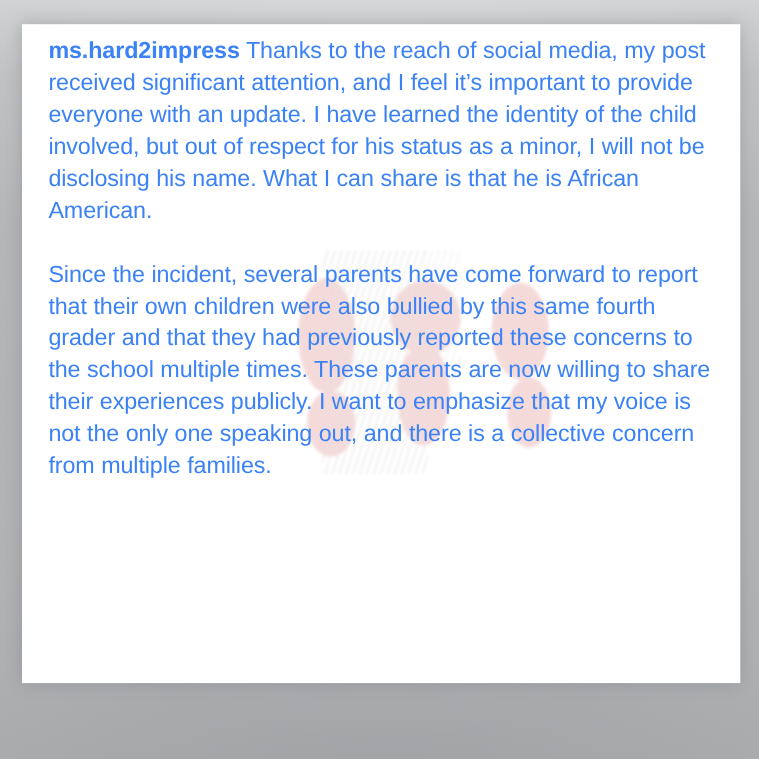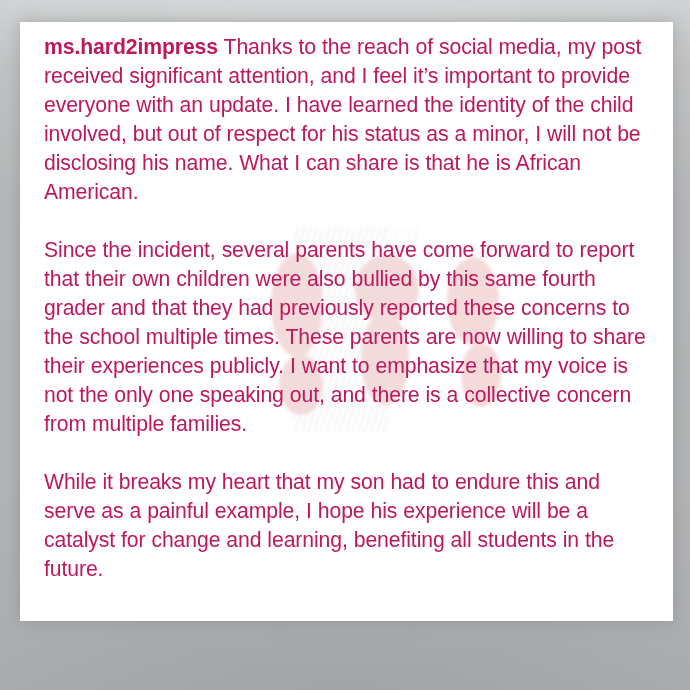--- a/index.html
+++ b/index.html
@@ -46,21 +46,21 @@
     background: #ffffff;
     overflow: hidden;
     box-shadow: 0 0 14px rgba(120,122,125,0.45);
   }
 
   .caption {
     position: absolute;
     left: 24px;
     top: 10px;
     width: 610px;
-    color: #be185d;
+    color: #3b82f6;
     font-size: 21.2px;
     line-height: 29px;
     letter-spacing: -0.1px;
     word-spacing: 0.2px;
     -webkit-font-smoothing: antialiased;
   }
 
   .caption p {
     margin: 0 0 29px 0;
   }
@@ -112,17 +112,16 @@
 
           <rect x="58" y="0" width="96" height="205" fill="url(#hatch)" opacity="0.85"></rect>
           <rect x="150" y="0" width="34" height="120" fill="url(#hatch)" opacity="0.5"></rect>
         </g>
       </svg>
     </div>
 
     <div class="caption">
       <p><span class="username">ms.hard2impress</span> <span>Thanks to the reach of social media, my post received significant attention, and I feel it’s important to provide everyone with an update. I have learned the identity of the child involved, but out of respect for his status as a minor, I will not be disclosing his name. What I can share is that he is African American.</span></p>
       <p>Since the incident, several parents have come forward to report that their own children were also bullied by this same fourth grader and that they had previously reported these concerns to the school multiple times. These parents are now willing to share their experiences publicly. I want to emphasize that my voice is not the only one speaking out, and there is a collective concern from multiple families.</p>
-      <p>While it breaks my heart that my son had to endure this and serve as a painful example, I hope his experience will be a catalyst for change and learning, benefiting all students in the future.</p>
     </div>
 
   </div>
 </div>
 
 </body></html>

